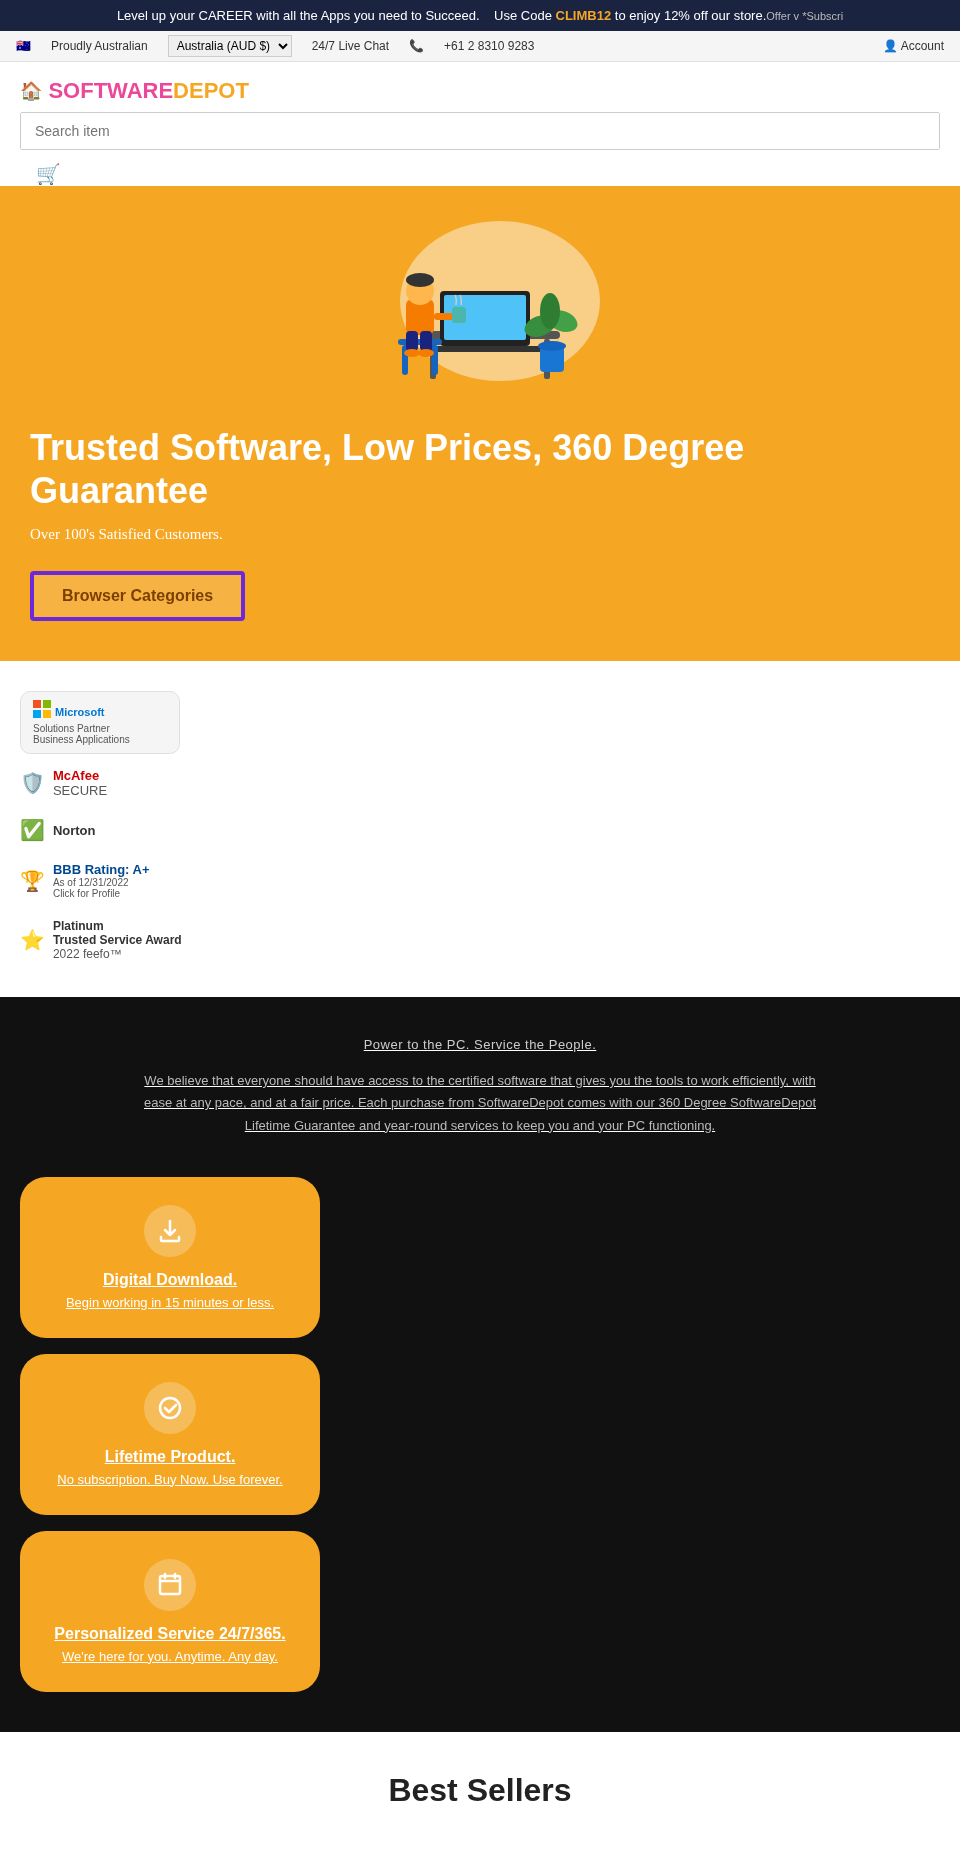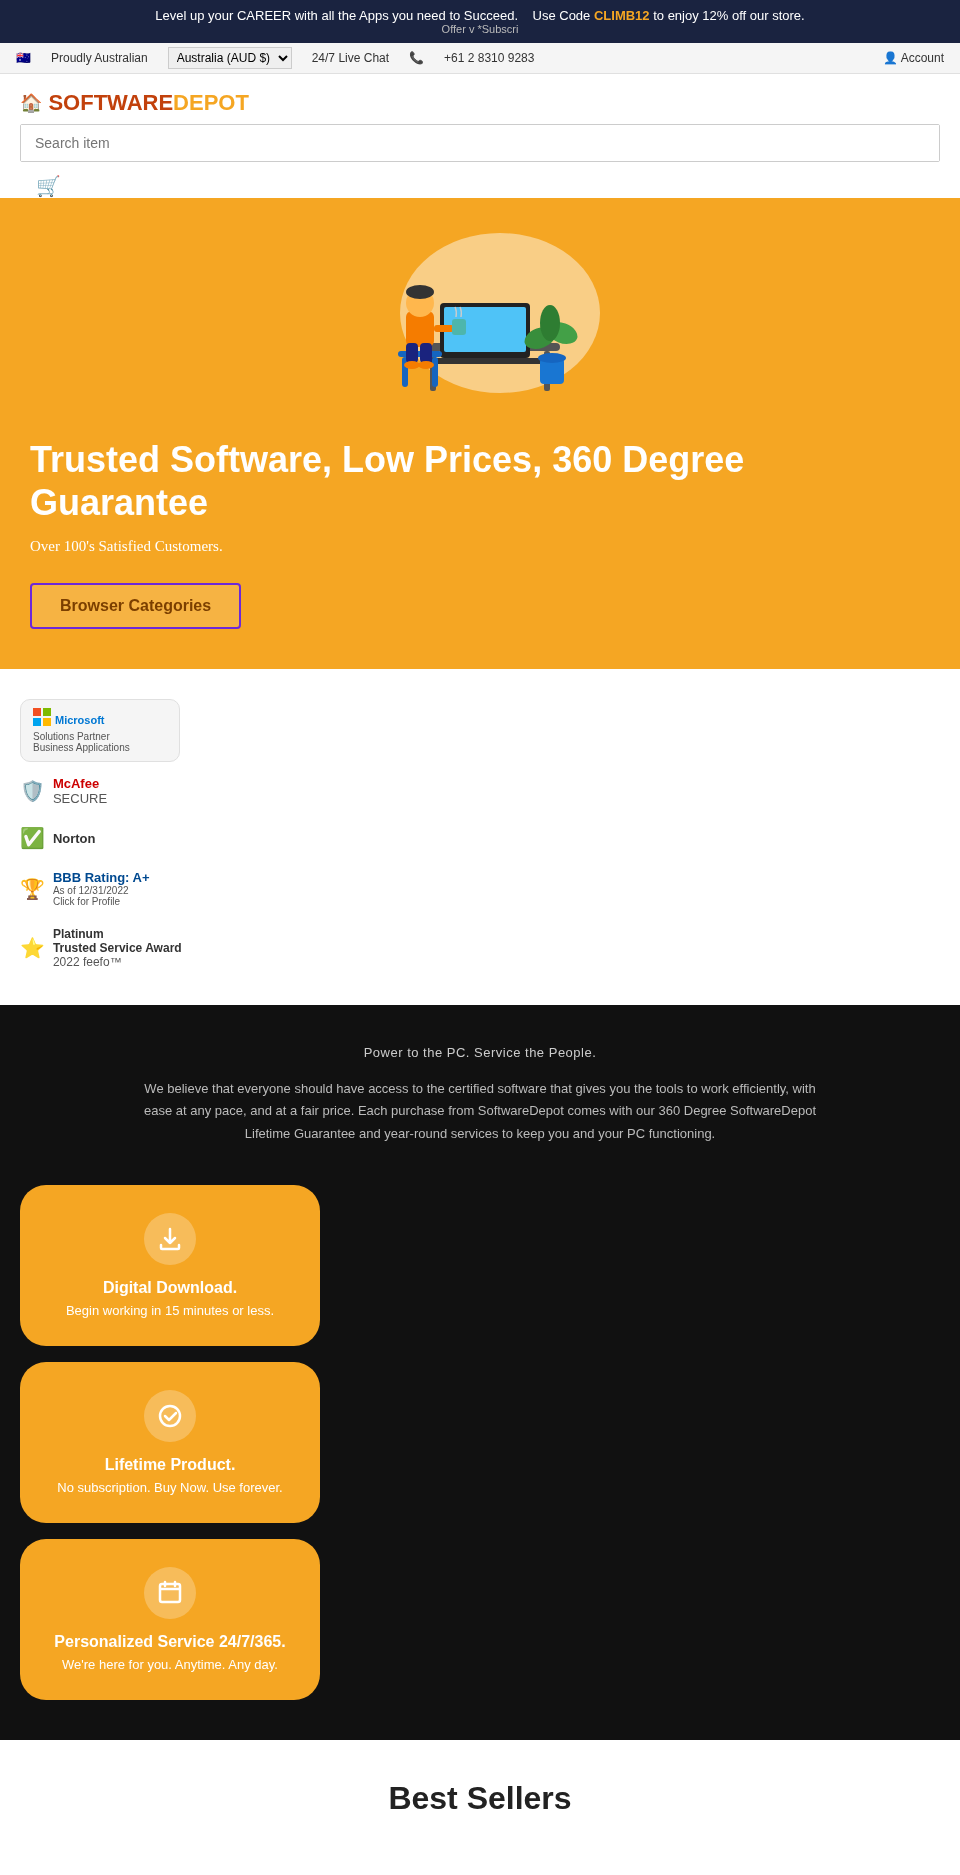--- a/index.html
+++ b/index.html
@@ -6,22 +6,21 @@
     body { font-family: Arial, sans-serif; width: 960px; background: #fff; overflow-x: hidden; }
 
     
     .top-banner {
       background: #1a2340;
       color: #fff;
       font-size: 13px;
       padding: 8px 16px;
       display: flex;
       align-items: center;
-      justify-content: flex-start;
-      flex-direction: column;
+      justify-content: center;
     }
 
     
     .sub-header {
       background: #f5f5f5;
       border-bottom: 1px solid #e0e0e0;
       padding: 4px 16px;
       display: flex;
       align-items: center;
       gap: 20px;
@@ -36,21 +35,21 @@
       padding: 16px 20px 8px 20px;
       display: flex;
       align-items: center;
     }
     .logo {
       font-size: 22px;
       font-weight: bold;
       color: #333;
       letter-spacing: 0;
     }
-    .logo .software { color: #c2410c; font-weight: bold; }
+    .logo .software { color: #ec4899; font-weight: bold; }
     .logo .depot { color: #f5a623; font-weight: bold; }
     .logo-icon { margin-right: 6px; font-size: 18px; color: #333; }
 
     
     .search-bar {
       margin: 0 20px 8px 20px;
       display: flex;
       border: 1.5px solid #ccc;
       border-radius: 2px;
     }
@@ -97,21 +96,21 @@
       margin-bottom: 14px;
     }
     .hero-subtitle {
       font-size: 15px;
       color: #fff;
       margin-bottom: 28px;
       font-family: Liberation Serif, serif;
     }
     .btn-browse {
       background: transparent;
-      border: 2px solid #6d28d9;
+      border: 4px solid #6d28d9;
       color: #7b3f00;
       padding: 12px 28px;
       font-size: 16px;
       font-weight: 600;
       border-radius: 4px;
       cursor: pointer;
       background: rgba(255,255,255,0.15);
     }
 
     
@@ -137,20 +136,21 @@
       flex-direction: column;
       width: 160px;
     }
 
     
     .features-section {
       background: #111;
       color: #fff;
       padding: 40px 20px;
       text-align: center;
+      text-decoration: underline;
     }
     .features-tagline {
       font-size: 13px;
       color: #ccc;
       margin-bottom: 18px;
       letter-spacing: 0.5px;
     }
     .features-desc {
       font-size: 13px;
       color: #bbb;

